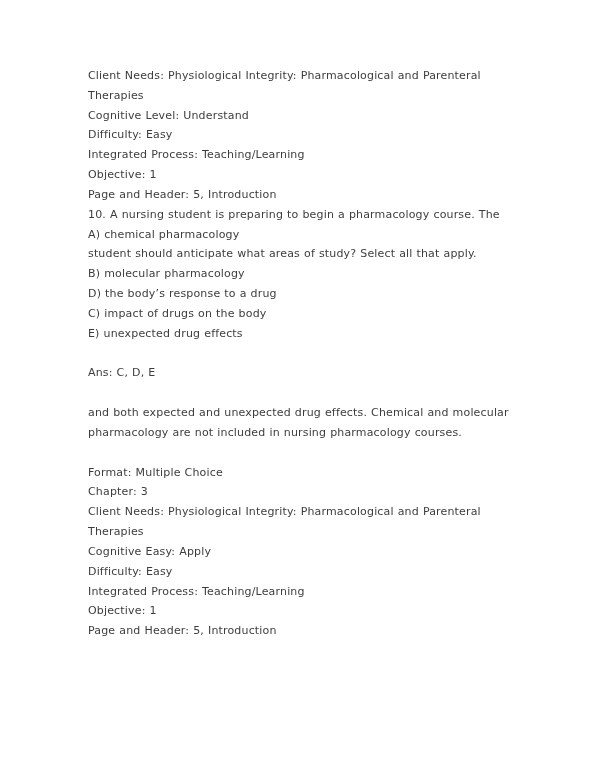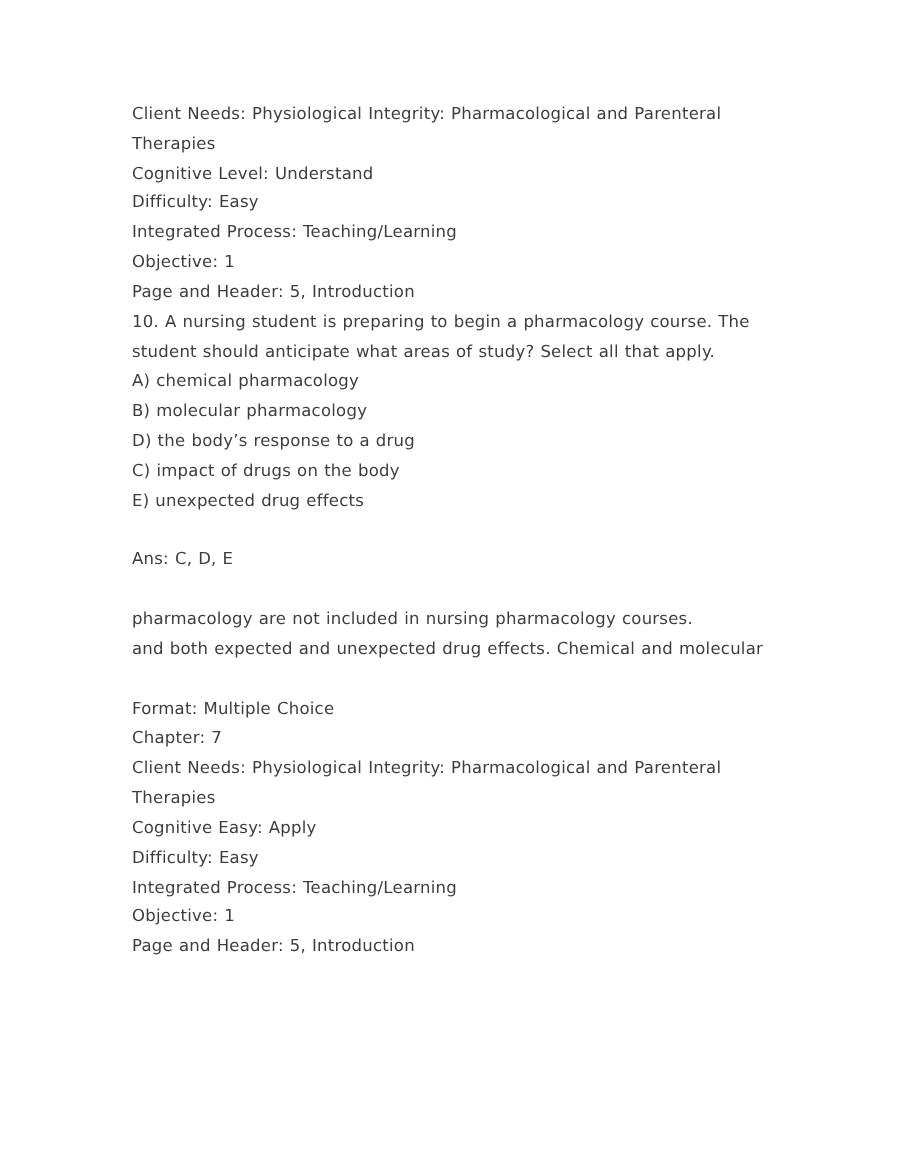--- a/index.html
+++ b/index.html
@@ -43,34 +43,34 @@
 <div class="page">
   <div class="doc-text">
       <div class="line">Client Needs: Physiological Integrity: Pharmacological and Parenteral</div>
       <div class="line">Therapies</div>
       <div class="line">Cognitive Level: Understand</div>
       <div class="line">Difficulty: Easy</div>
       <div class="line">Integrated Process: Teaching/Learning</div>
       <div class="line">Objective: 1</div>
       <div class="line">Page and Header: 5, Introduction</div>
       <div class="line">10. A nursing student is preparing to begin a pharmacology course. The</div>
+      <div class="line">A) chemical pharmacology</div>
       <div class="line">student should anticipate what areas of study? Select all that apply.</div>
-      <div class="line">A) chemical pharmacology</div>
       <div class="line">B) molecular pharmacology</div>
       <div class="line">D) the body’s response to a drug</div>
       <div class="line">C) impact of drugs on the body</div>
       <div class="line">E) unexpected drug effects</div>
       <div class="line">&nbsp;</div>
       <div class="line">Ans: C, D, E</div>
       <div class="line">&nbsp;</div>
+      <div class="line">and both expected and unexpected drug effects. Chemical and molecular</div>
       <div class="line">pharmacology are not included in nursing pharmacology courses.</div>
-      <div class="line">and both expected and unexpected drug effects. Chemical and molecular</div>
       <div class="line">&nbsp;</div>
       <div class="line">Format: Multiple Choice</div>
-      <div class="line">Chapter: 7</div>
+      <div class="line">Chapter: 3</div>
       <div class="line">Client Needs: Physiological Integrity: Pharmacological and Parenteral</div>
       <div class="line">Therapies</div>
       <div class="line">Cognitive Easy: Apply</div>
       <div class="line">Difficulty: Easy</div>
       <div class="line">Integrated Process: Teaching/Learning</div>
       <div class="line">Objective: 1</div>
       <div class="line">Page and Header: 5, Introduction</div>
     </div>
 </div>
 

